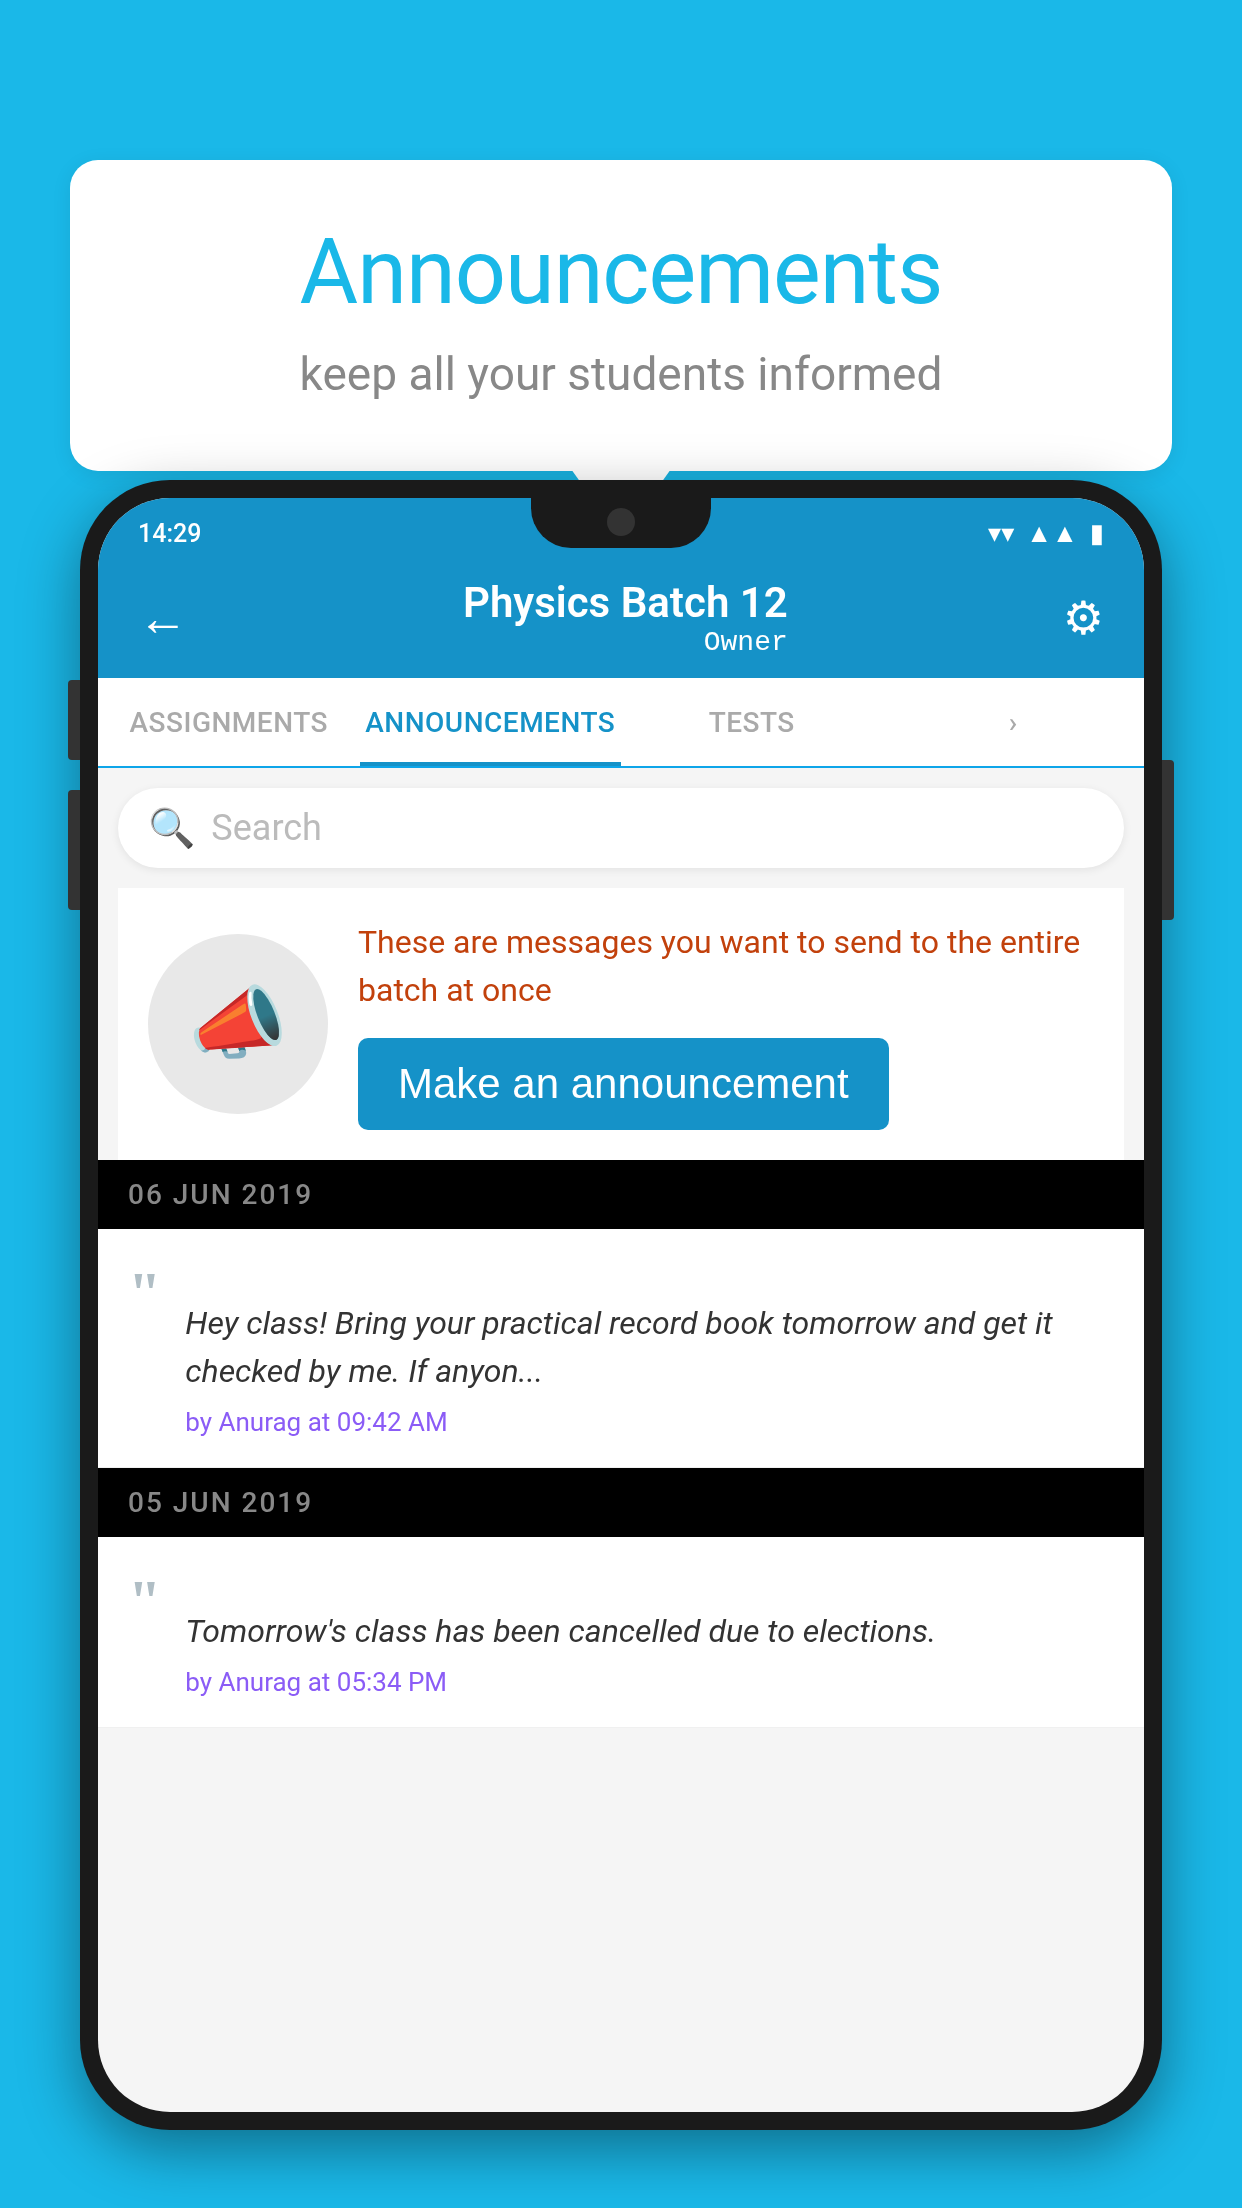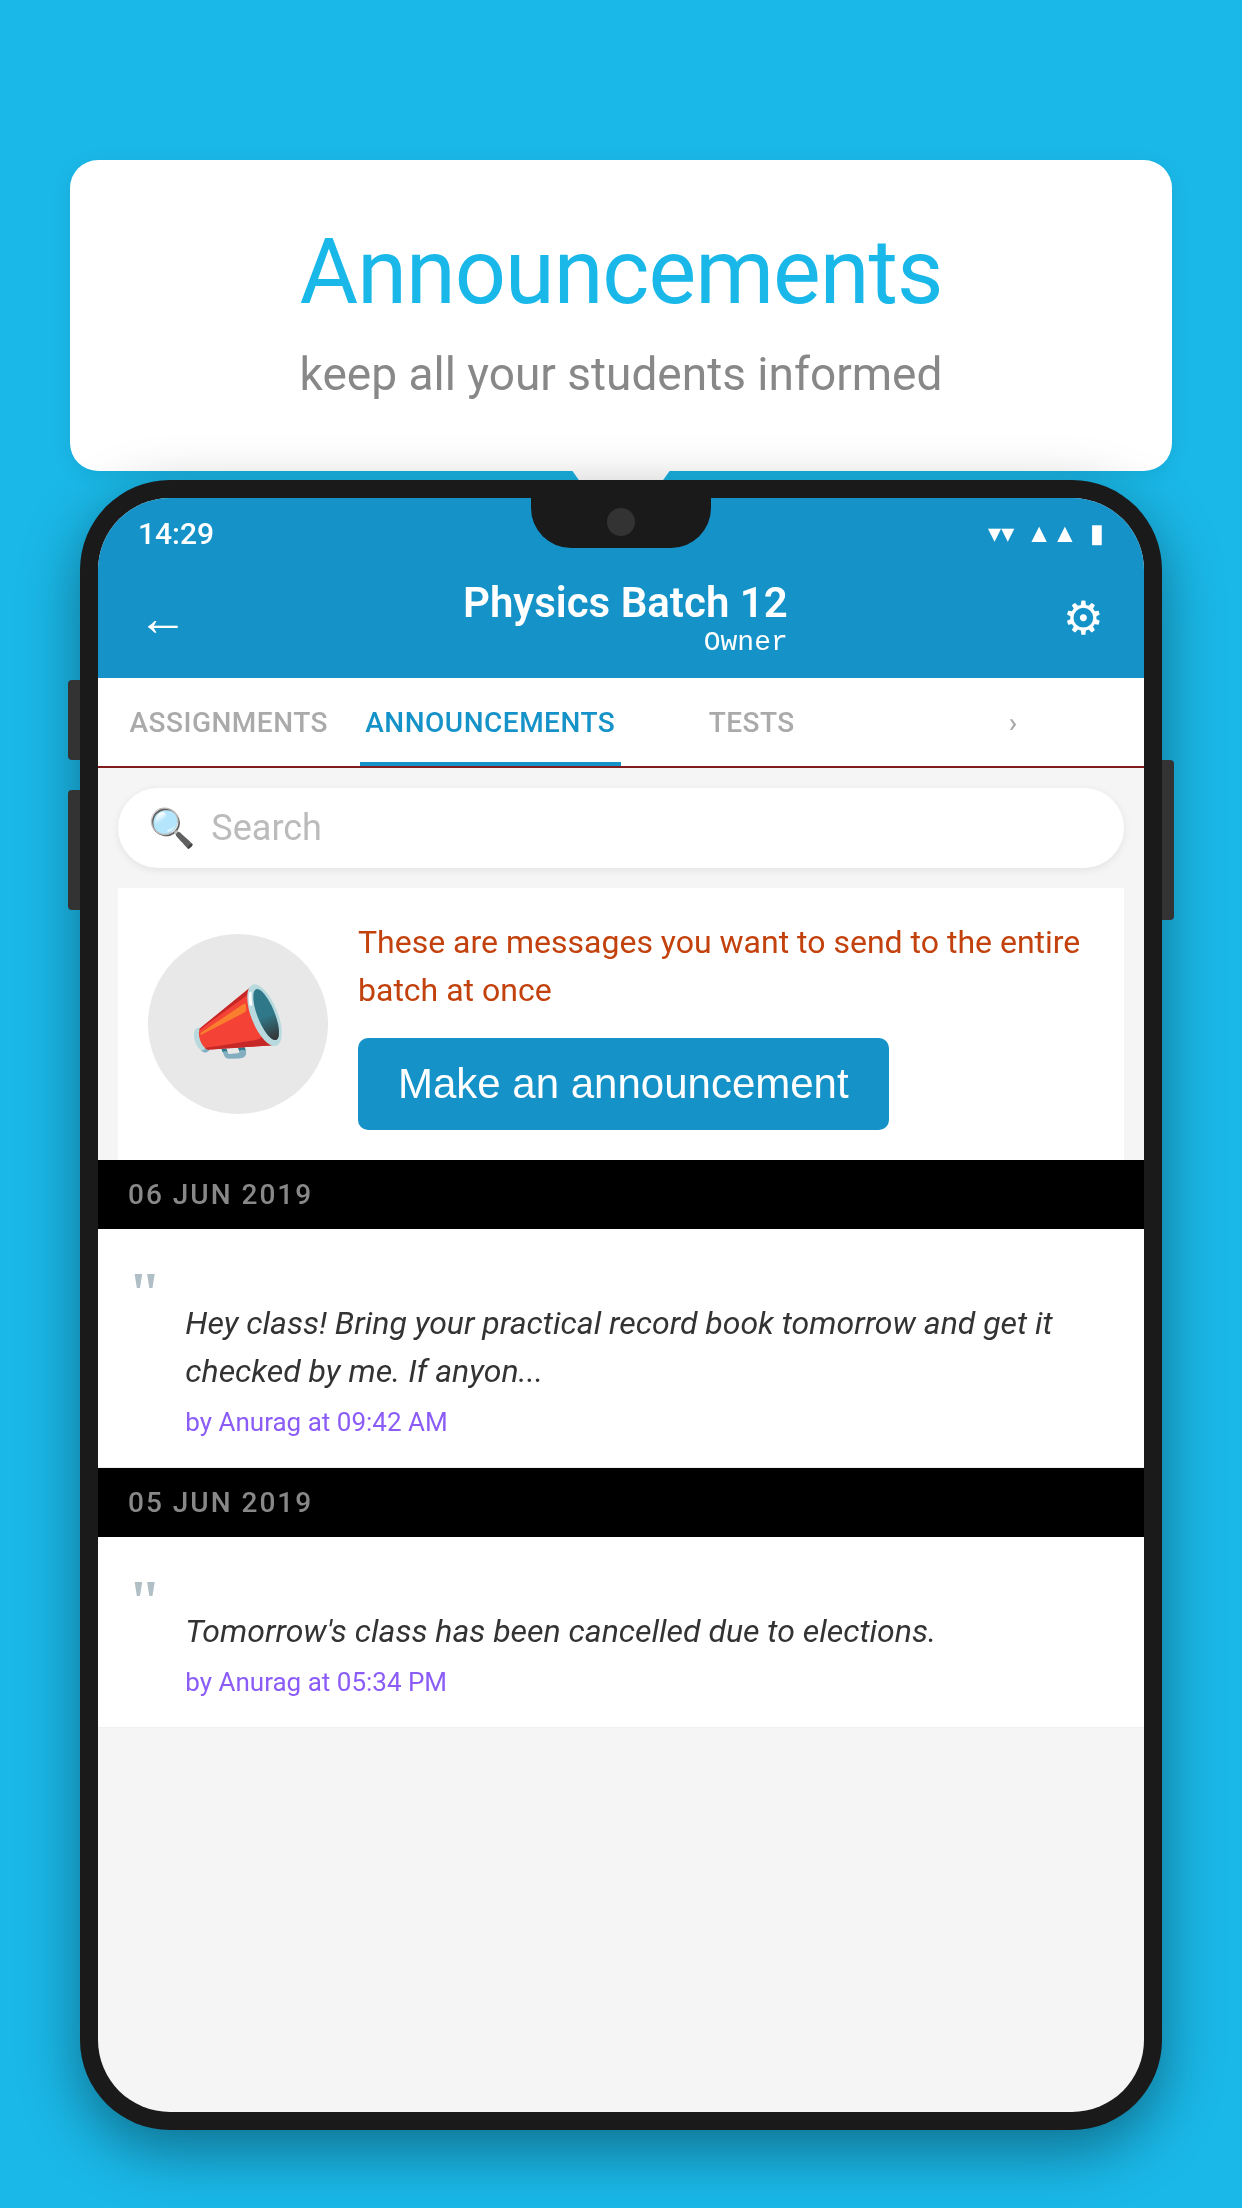--- a/index.html
+++ b/index.html
@@ -142,21 +142,21 @@
       height: 60px;
       display: flex;
       align-items: center;
       justify-content: space-between;
       padding: 0 40px;
       padding-top: 10px;
     }
 
     .status-time {
       color: #fff;
-      font-size: 30px;
+      font-size: 25px;
       font-weight: 500;
     }
 
     .status-icons {
       display: flex;
       align-items: center;
       gap: 12px;
     }
 
     .wifi-icon, .signal-icon, .battery-icon {
@@ -202,21 +202,21 @@
       font-size: 46px;
       cursor: pointer;
     }
 
     
     .tabs-bar {
       background: #fff;
       display: flex;
       height: 90px;
       align-items: stretch;
-      border-bottom: 2px solid #7f1d1d;
+      border-bottom: 2px solid #0ea5e9;
     }
 
     .tab-item {
       flex: 1;
       display: flex;
       align-items: center;
       justify-content: center;
       font-size: 28px;
       font-weight: 500;
       color: #aaa;

